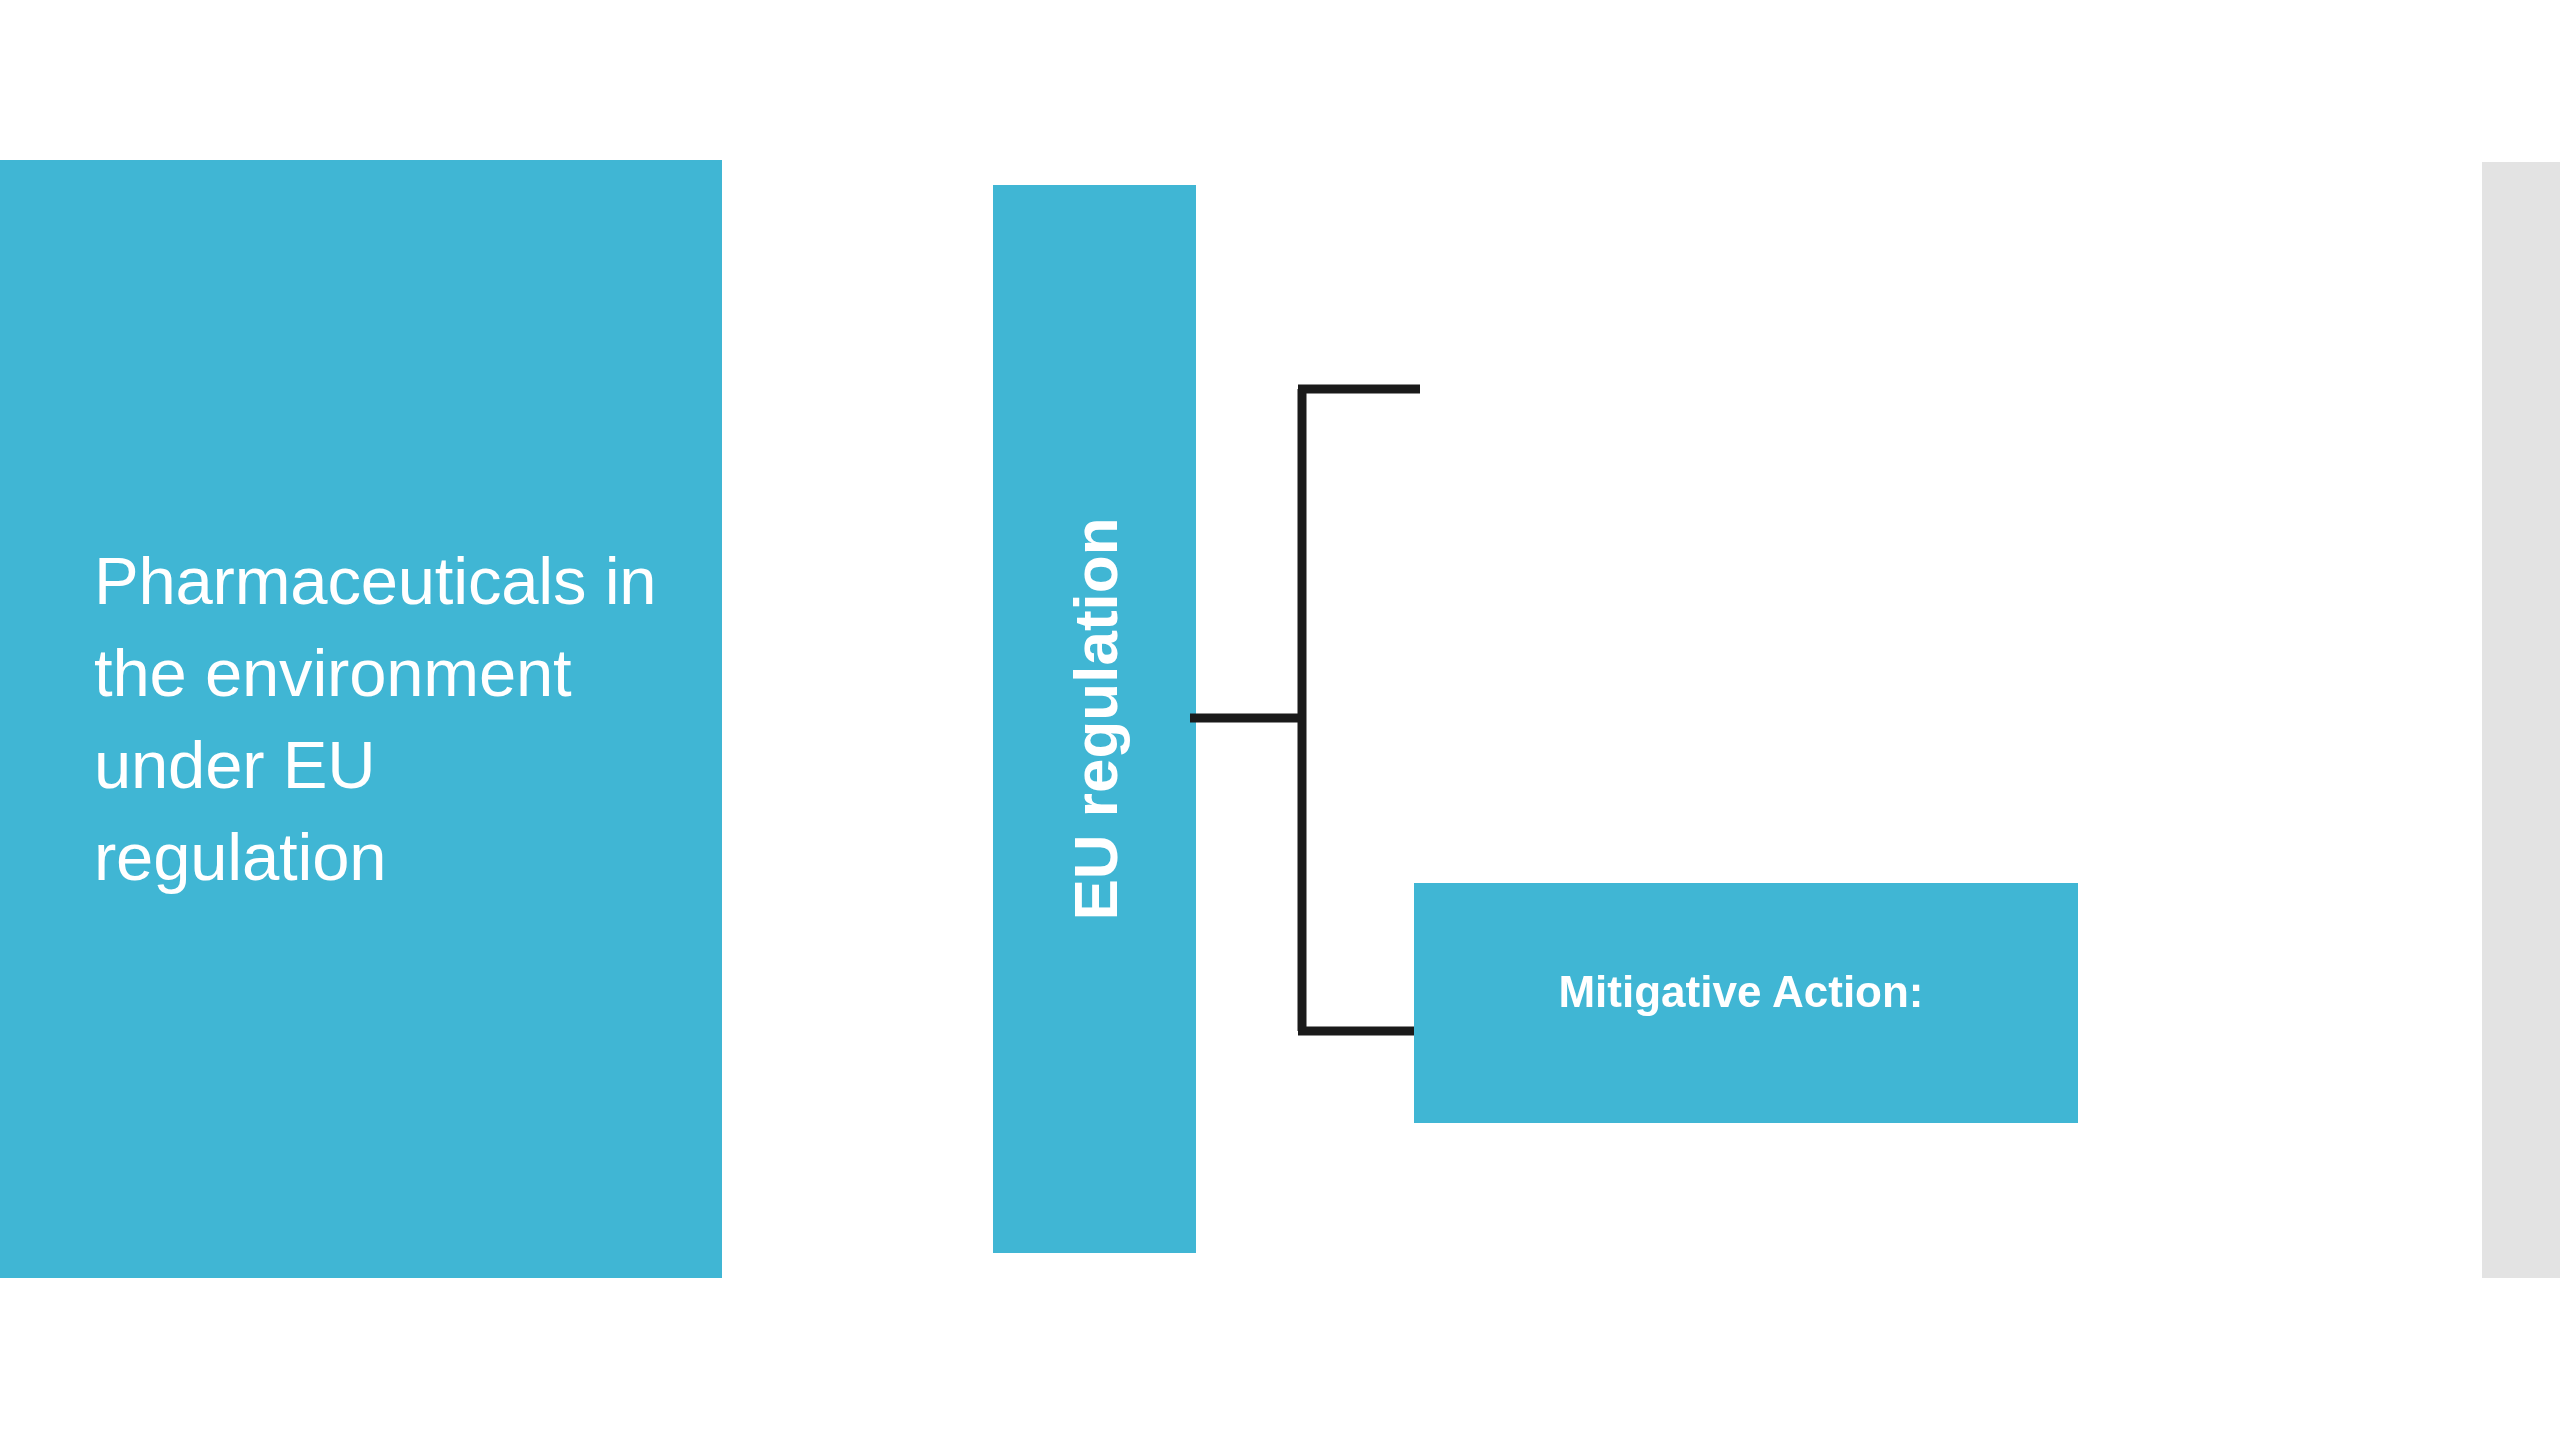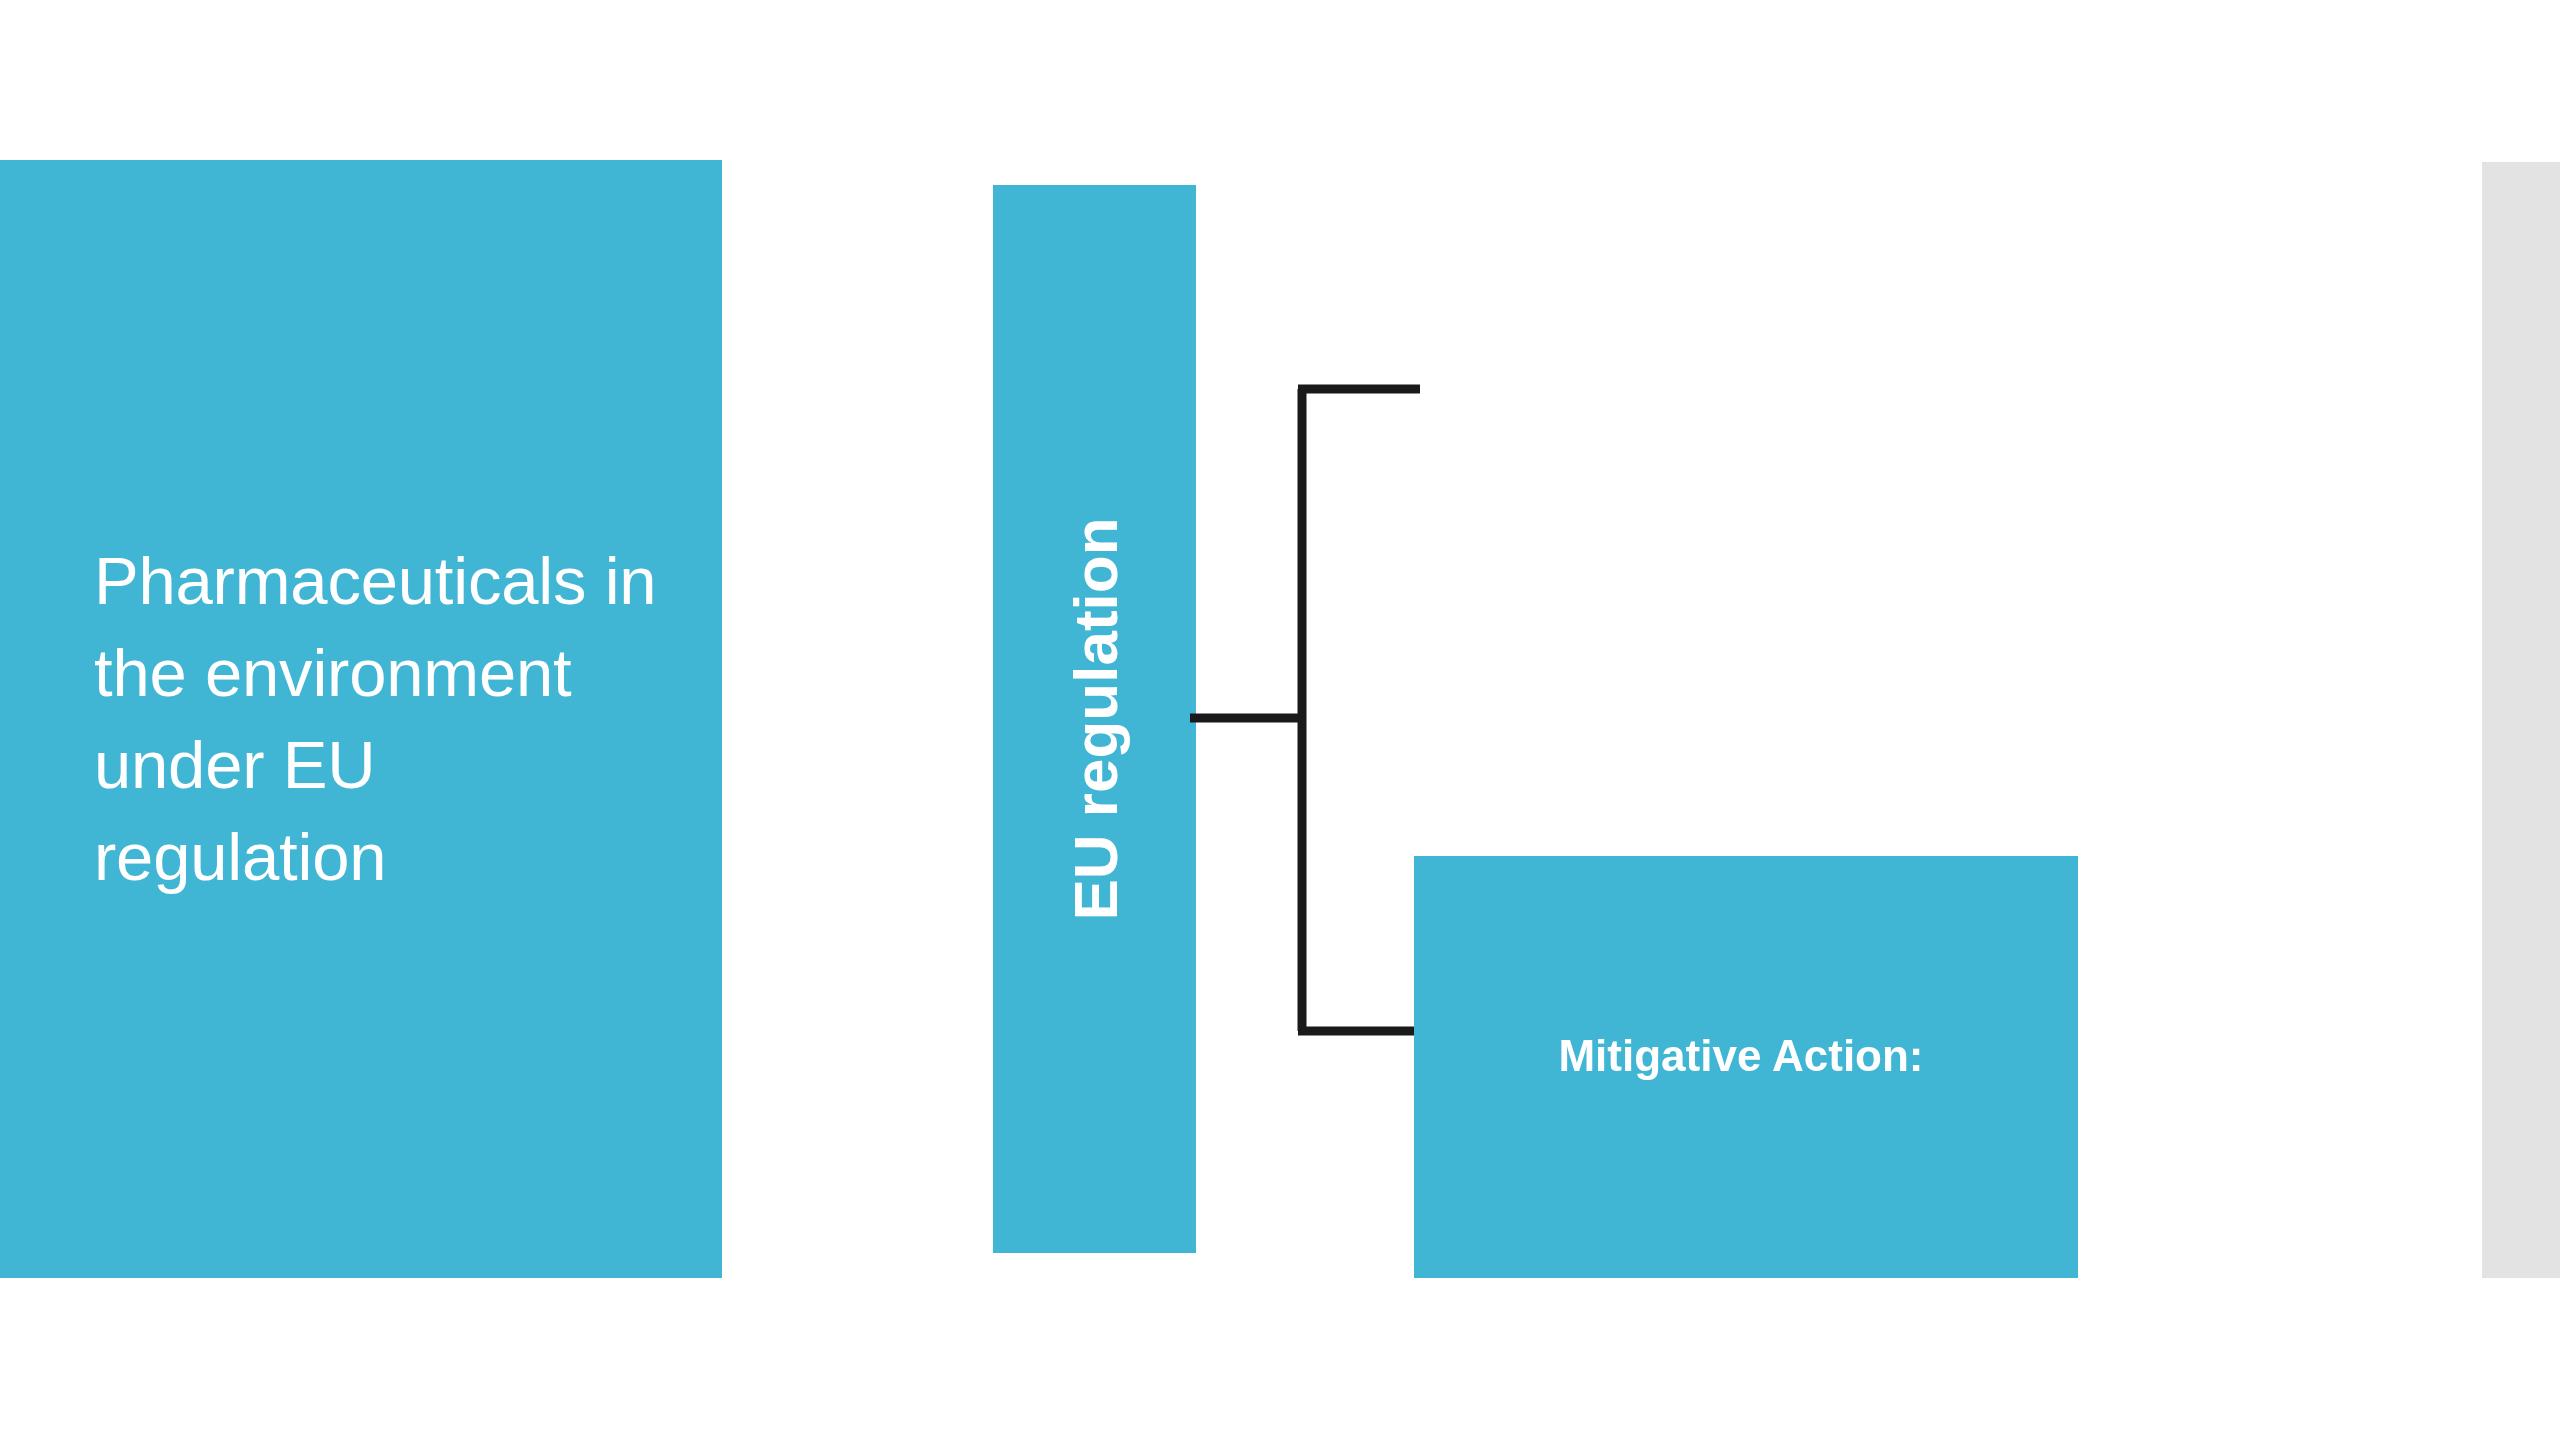--- a/index.html
+++ b/index.html
@@ -92,22 +92,22 @@
     justify-content: center;
     text-align: center;
     box-sizing: border-box;
     padding: 10px 22px;
   }
   .action-box.top {
     top: 222px;
     height: 338px;
   }
   .action-box.bottom {
-    top: 856px;
-    height: 422px;
+    top: 883px;
+    height: 240px;
     padding-left: 12px;
   }
   .action-box .line {
     font-size: 44px;
     line-height: 58px;
     font-weight: 700;
     white-space: pre-line;
   }
   .action-box.bottom .line.first {
     margin-bottom: 22px;

